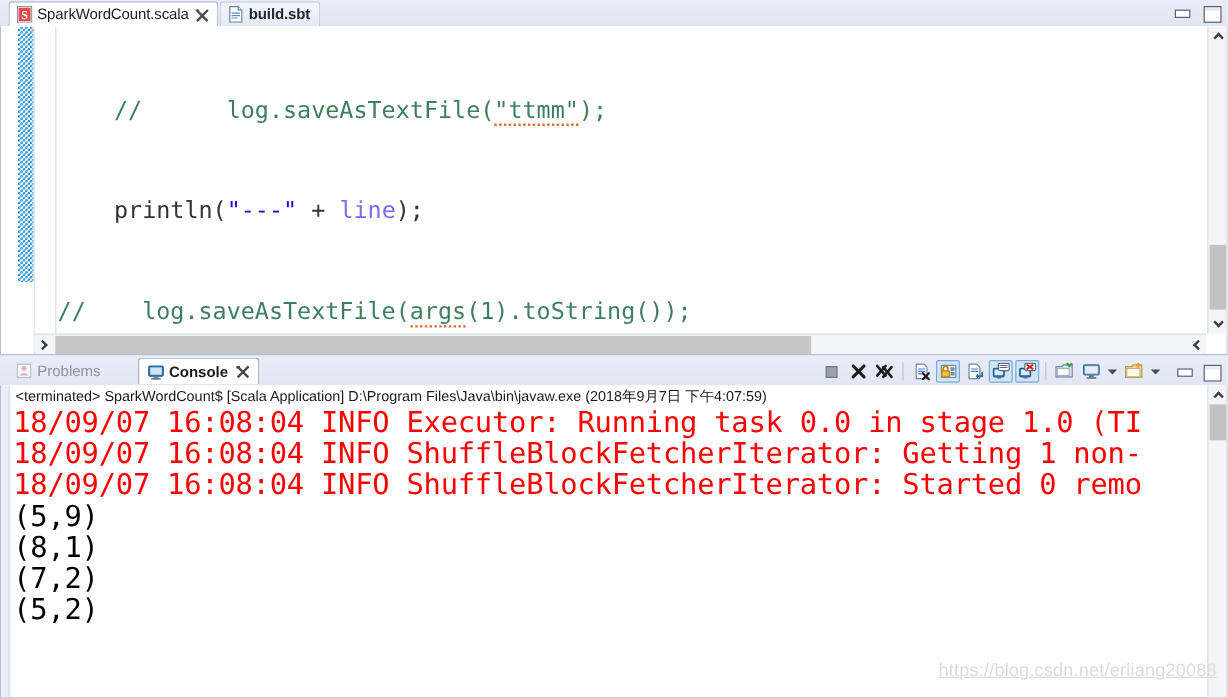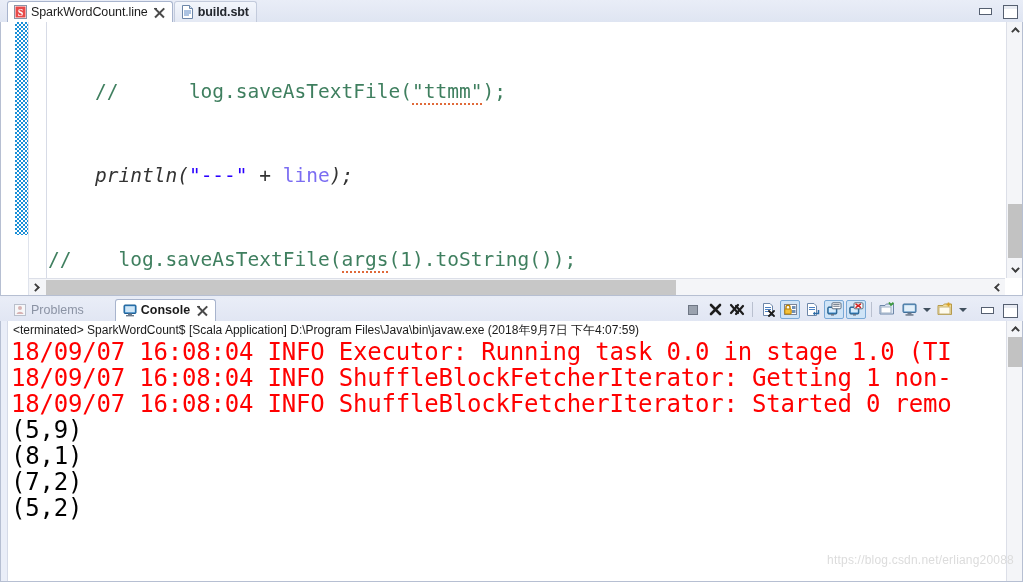--- a/index.html
+++ b/index.html
@@ -93,21 +93,21 @@
   .anno-col { position: absolute; left: 28px; top: 0; width: 17px; height: 100%; }
 
   .code-lines {
     position: absolute; left: 47px; top: 0; right: 20px; bottom: 0;
     font-family: "DejaVu Sans Mono", monospace;
     font-size: 19.5px; line-height: 28px; white-space: pre;
   }
   .ln { height: 28px; position: relative; }
   .cmt { color: #3f7f5f; }
   .str { color: #2a00ff; }
-  .plain { color: #333333; font-style: italic; }
+  .plain { color: #333333; }
   .var-blue { color: #7b6df2; text-align: center; }
   .sq { border-bottom: 2px dotted #e06a3a; }
 
   
   .vsb {
     position: absolute; right: 0; top: 0; width: 16px; bottom: 17px;
     background: #f4f5f8; border-left: 1px solid #dcdfe8;
   }
   .vsb-up, .vsb-dn {
     position: absolute; left: 0; width: 16px; height: 16px;
@@ -151,21 +151,21 @@
     background: #c7c7c7;
   }
 
   
   .console-part {
     position: absolute; left: 0; top: 298px; width: 1023px; height: 284px;
     background: #eef1fa;
   }
   .console-tabbar {
     position: relative; height: 23px; width: 1023px;
-    display: flex; align-items: center;
+    display: flex; align-items: flex-start;
     background: linear-gradient(to bottom,#e9edf7 0%, #e1e6f3 100%);
   }
   .ctab {
     display: flex; align-items: center; height: 22px; padding: 0 7px;
     font-size: 12.5px; position: relative;
   }
   .ctab.inactive { color: #8b93a4; }
   .ctab.active {
     background: #ffffff; color: #1a1a1a; font-weight: bold;
     border: 1px solid #a8b4cd; border-bottom: none; border-radius: 3px 3px 0 0; margin-left: 24px;
@@ -213,22 +213,22 @@
   .cvsb {
     position: absolute; right: 0; top: 0; width: 16px; bottom: 0;
     background: #f4f5f8; border-left: 1px solid #dcdfe8;
   }
   .cvsb-thumb {
     position: absolute; left: 1px; top: 16px; width: 14px; height: 30px; background: #c2c2c2;
   }
 
   .watermark {
     position: absolute; right: 8px; bottom: 14px;
-    font-size: 12px; color: #dcdcdc; font-family: "Liberation Sans", sans-serif;
-    letter-spacing: 0.2px; user-select: none;
+    font-size: 15px; color: #dcdcdc; font-family: "Liberation Sans", sans-serif;
+    letter-spacing: 0.2px; user-select: none; text-decoration: underline;
   }
 </style>
 </head>
 <body>
 
 <div class="app">
 
   <div class="editor-part">
 
     <div class="tabbar">
@@ -236,21 +236,21 @@
       <div style="width:7px"></div>
 
       <div class="tab active">
         <span class="tab-icon">
           <svg width="13" height="14" viewBox="0 0 13 14">
             <rect x="0.5" y="0.5" width="12" height="13" fill="#ffffff" stroke="#8a94a6"></rect>
             <rect x="1.5" y="1.5" width="10" height="11" fill="#e84a4a"></rect>
             <text x="6.5" y="11" font-size="10" font-family="Liberation Serif, serif" fill="#ffffff" text-anchor="middle" font-weight="bold">S</text>
           </svg>
         </span>
-        <span class="tab-label">SparkWordCount.line</span>
+        <span class="tab-label">SparkWordCount.scala</span>
         <span class="tab-close">
             <i></i>
           </span>
       </div>
 
       <div class="tab inactive">
         <span class="tab-icon">
           <svg width="13" height="14" viewBox="0 0 13 14">
             <path d="M1.5 0.5 H8.5 L11.5 3.5 V13.5 H1.5 Z" fill="#ffffff" stroke="#6d86a8"></path>
             <path d="M8.5 0.5 V3.5 H11.5" fill="#d5e3f3" stroke="#6d86a8"></path>

